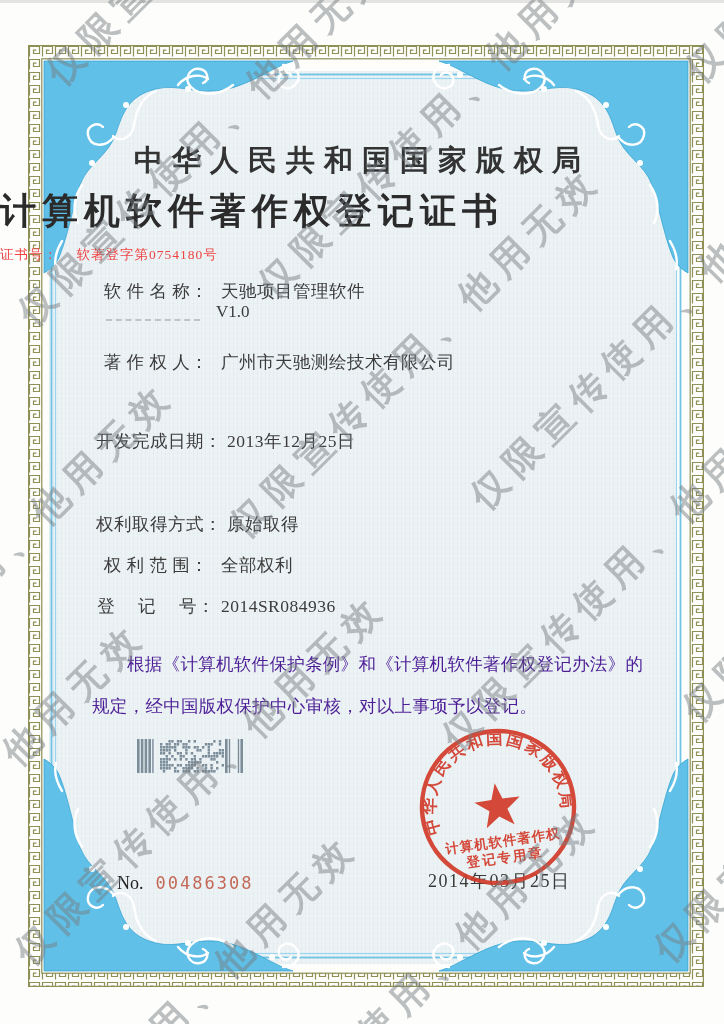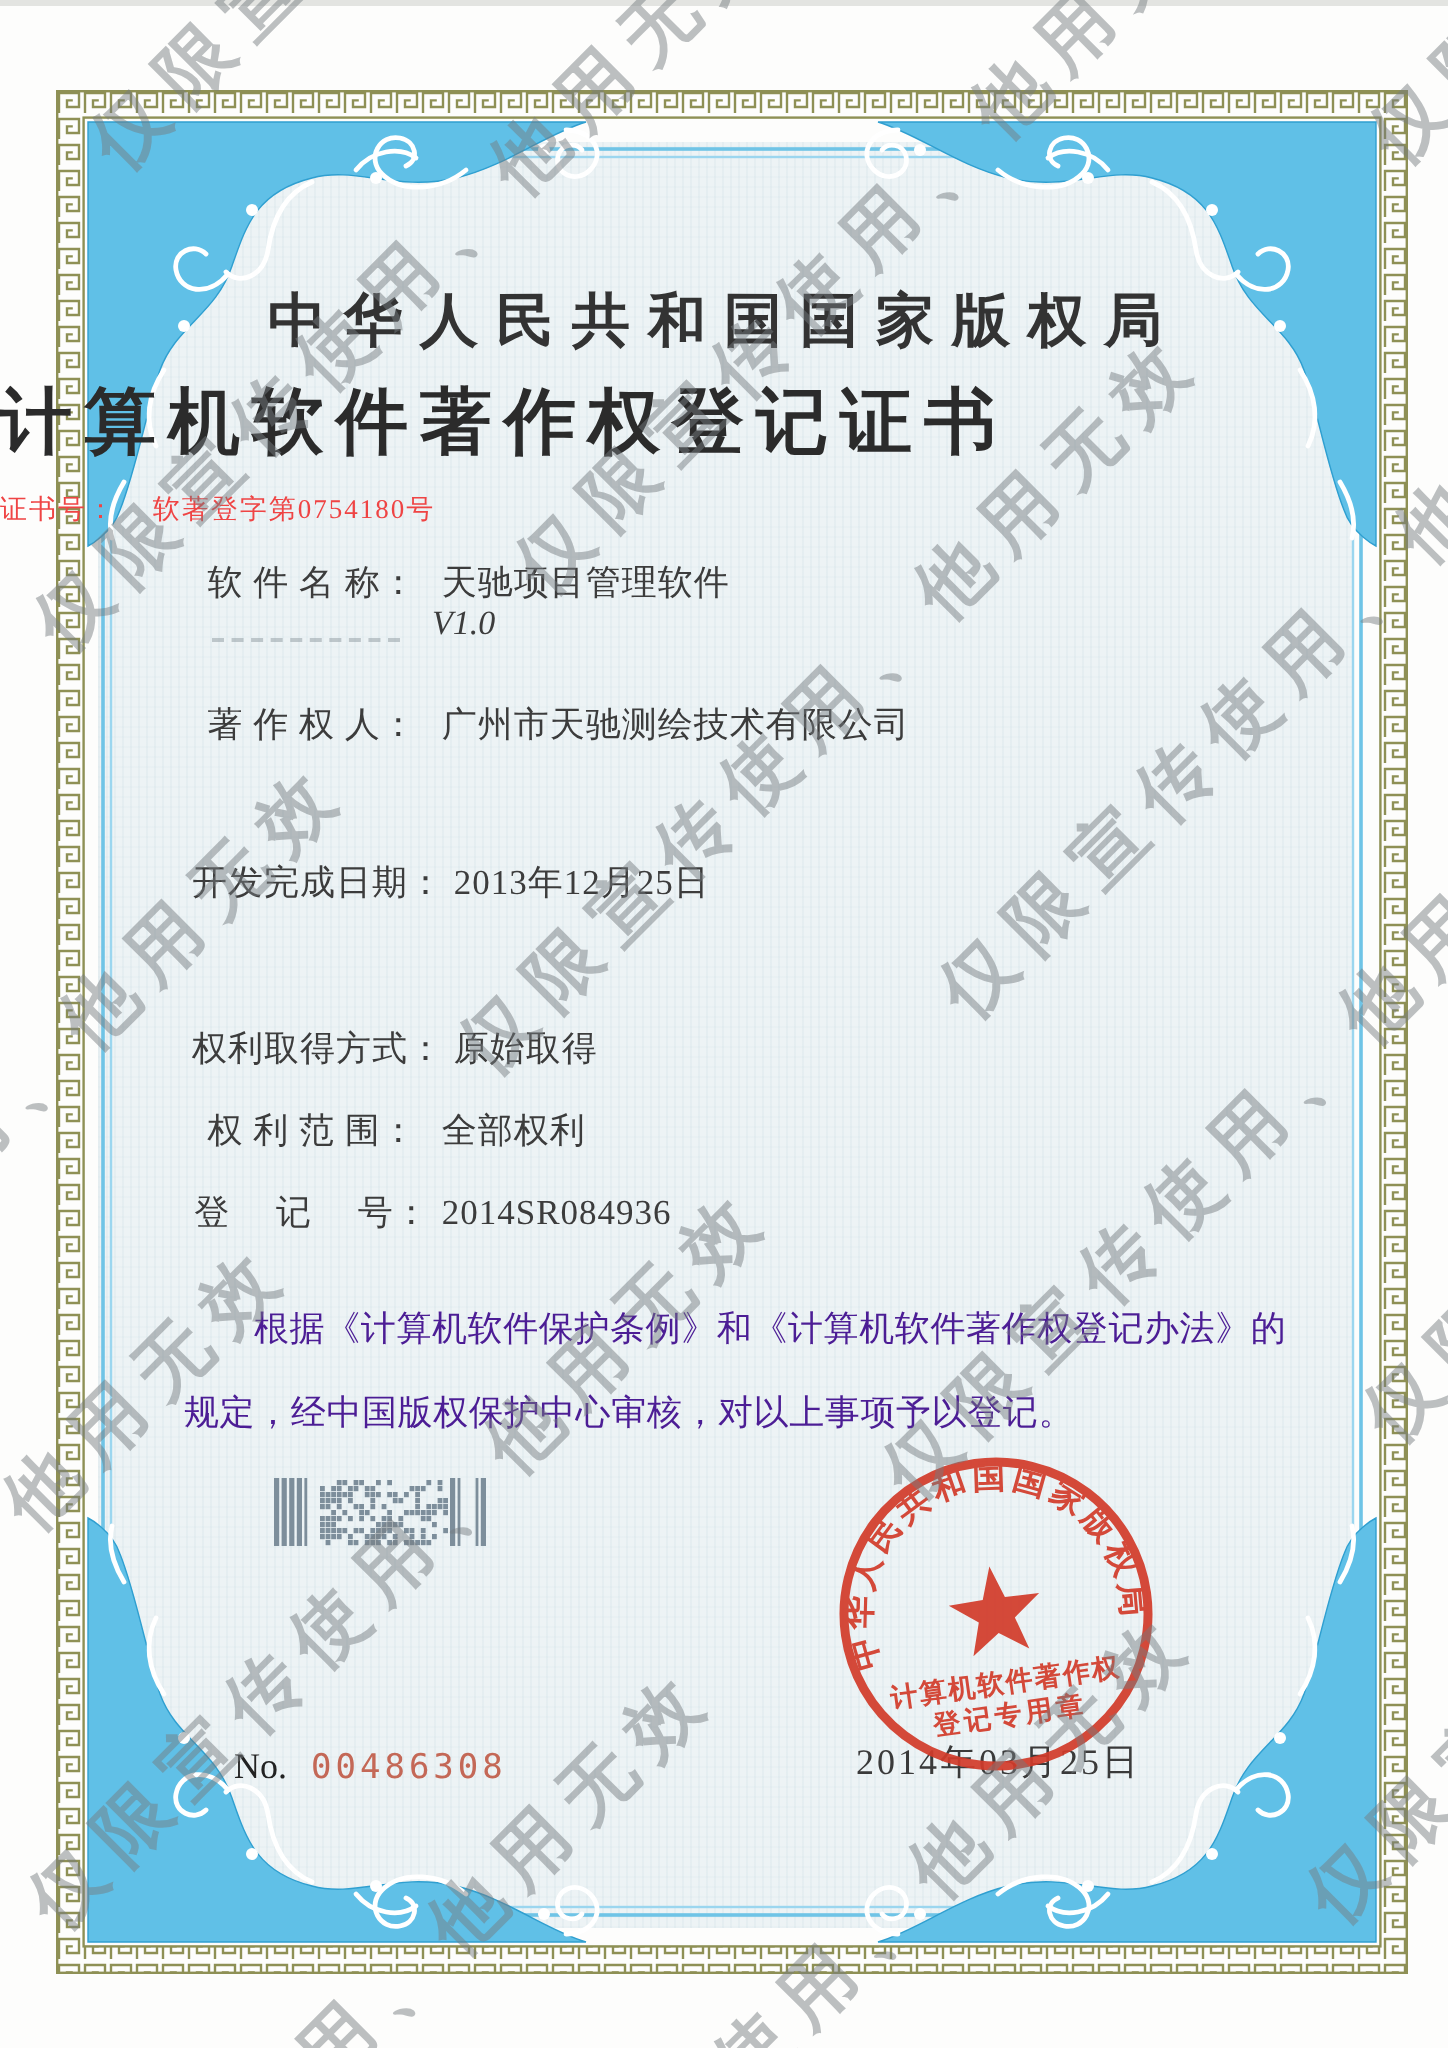--- a/index.html
+++ b/index.html
@@ -28,21 +28,21 @@
     position:absolute;top:187px;left:0;width:724px;text-align:left;
     font-size:36px;font-weight:700;letter-spacing:6px;color:#2b2b2b;
   }
   .cert-no-row{
     position:absolute;top:246px;left:0;width:612px;text-align:left;
     font-size:13.5px;color:#ef4444;letter-spacing:1px;
   }
   .cert-no-row .num{margin-left:14px;}
   .field-row{position:absolute;left:96px;font-size:17.5px;color:#3c3c3c;letter-spacing:.5px;white-space:nowrap;text-align:center;}
   .field-row .lbl{display:inline-block;min-width:120px;}
-  .value2{position:absolute;left:216px;top:302px;font-size:17px;color:#3c3c3c;font-style:italic;}
+  .value2{position:absolute;left:216px;top:302px;font-size:17px;color:#3c3c3c;}
   .erased-mark{position:absolute;left:106px;top:319px;width:94px;border-top:2px dashed rgba(150,160,165,.55);}
   .statement{
     position:absolute;left:92px;top:643px;width:556px;
     font-size:17.5px;line-height:42px;color:#4c1d95;text-indent:2em;letter-spacing:.3px;
   }
   .barcode{position:absolute;left:137px;top:739px;width:108px;height:34px;}
   .serial-row{position:absolute;left:117px;top:873px;font-size:18px;color:#222;}
   .serial-row .serial-num{
     font-family:"DejaVu Sans Mono","Liberation Mono",monospace;
     font-size:17px;color:#c05a46;letter-spacing:2px;margin-left:12px;opacity:.9;

